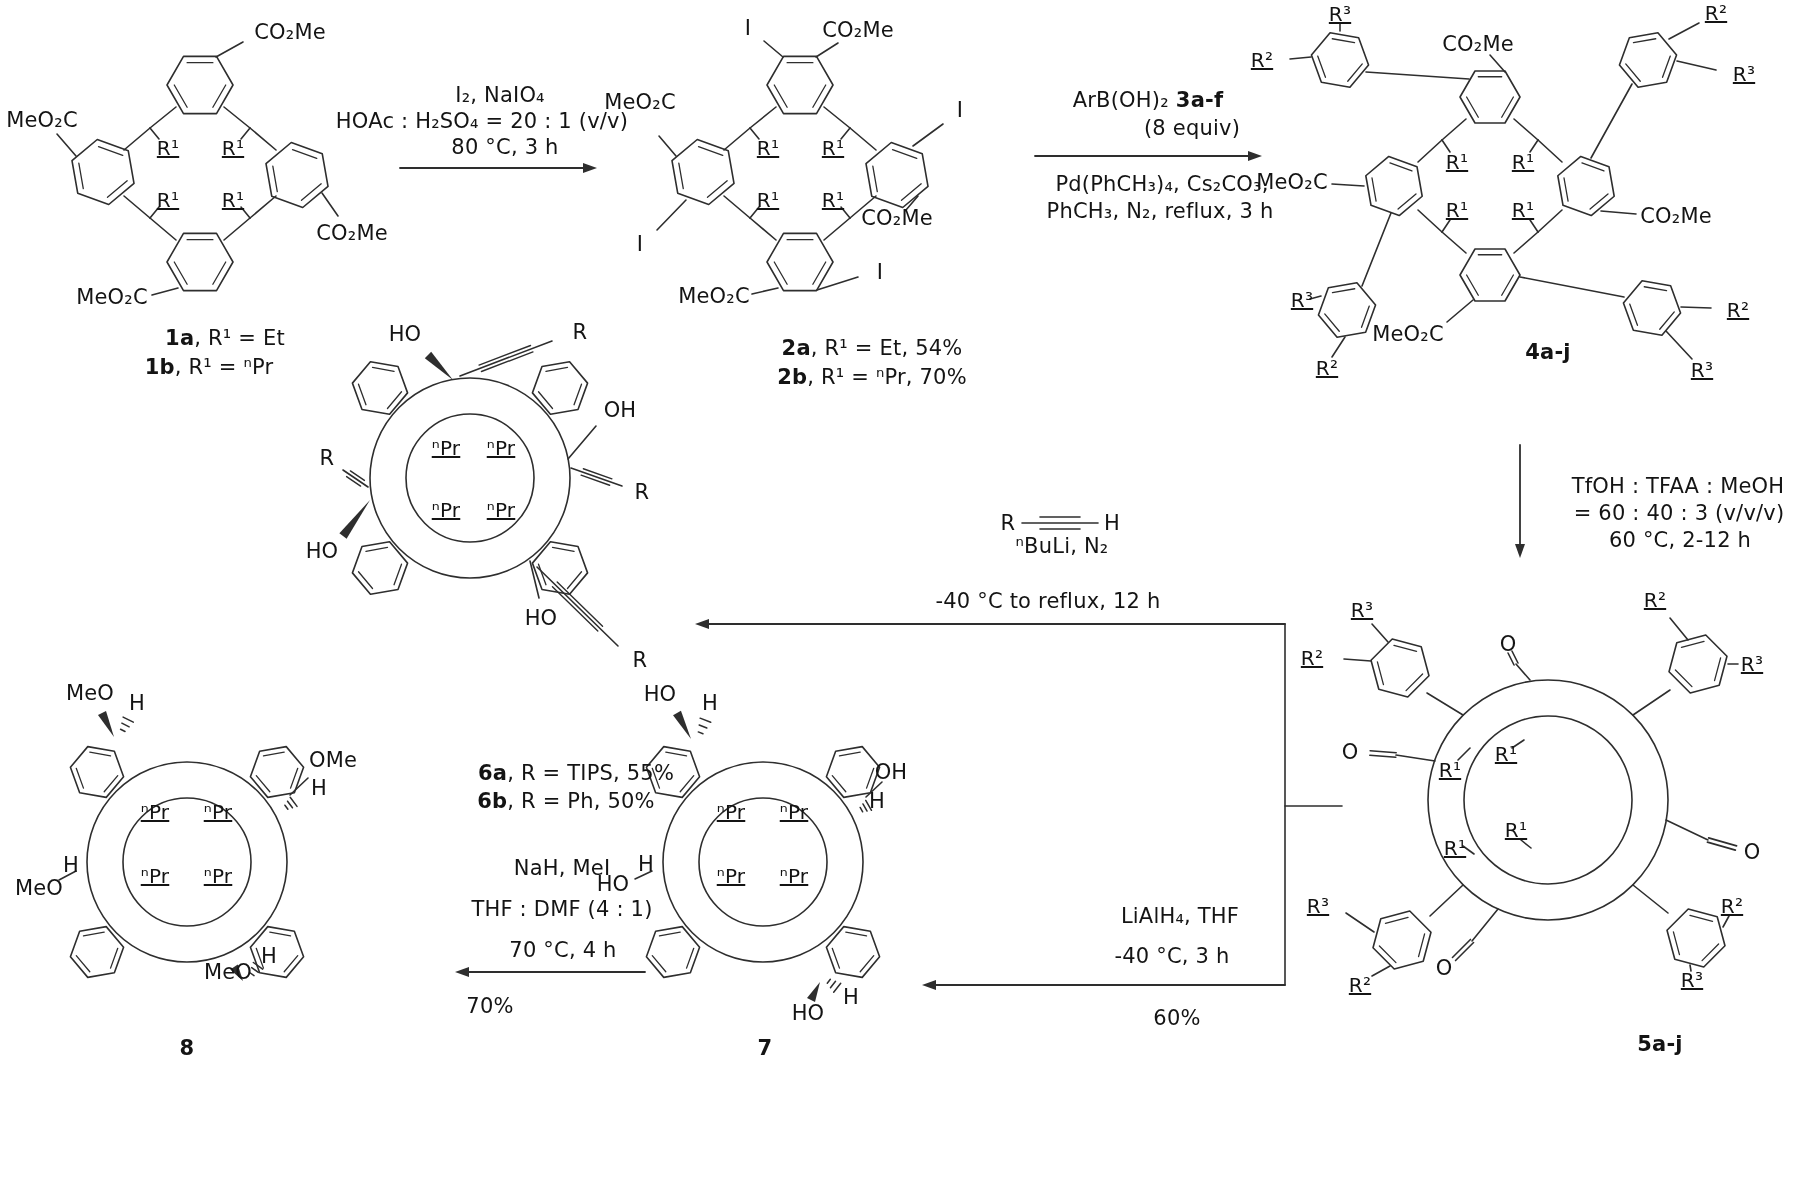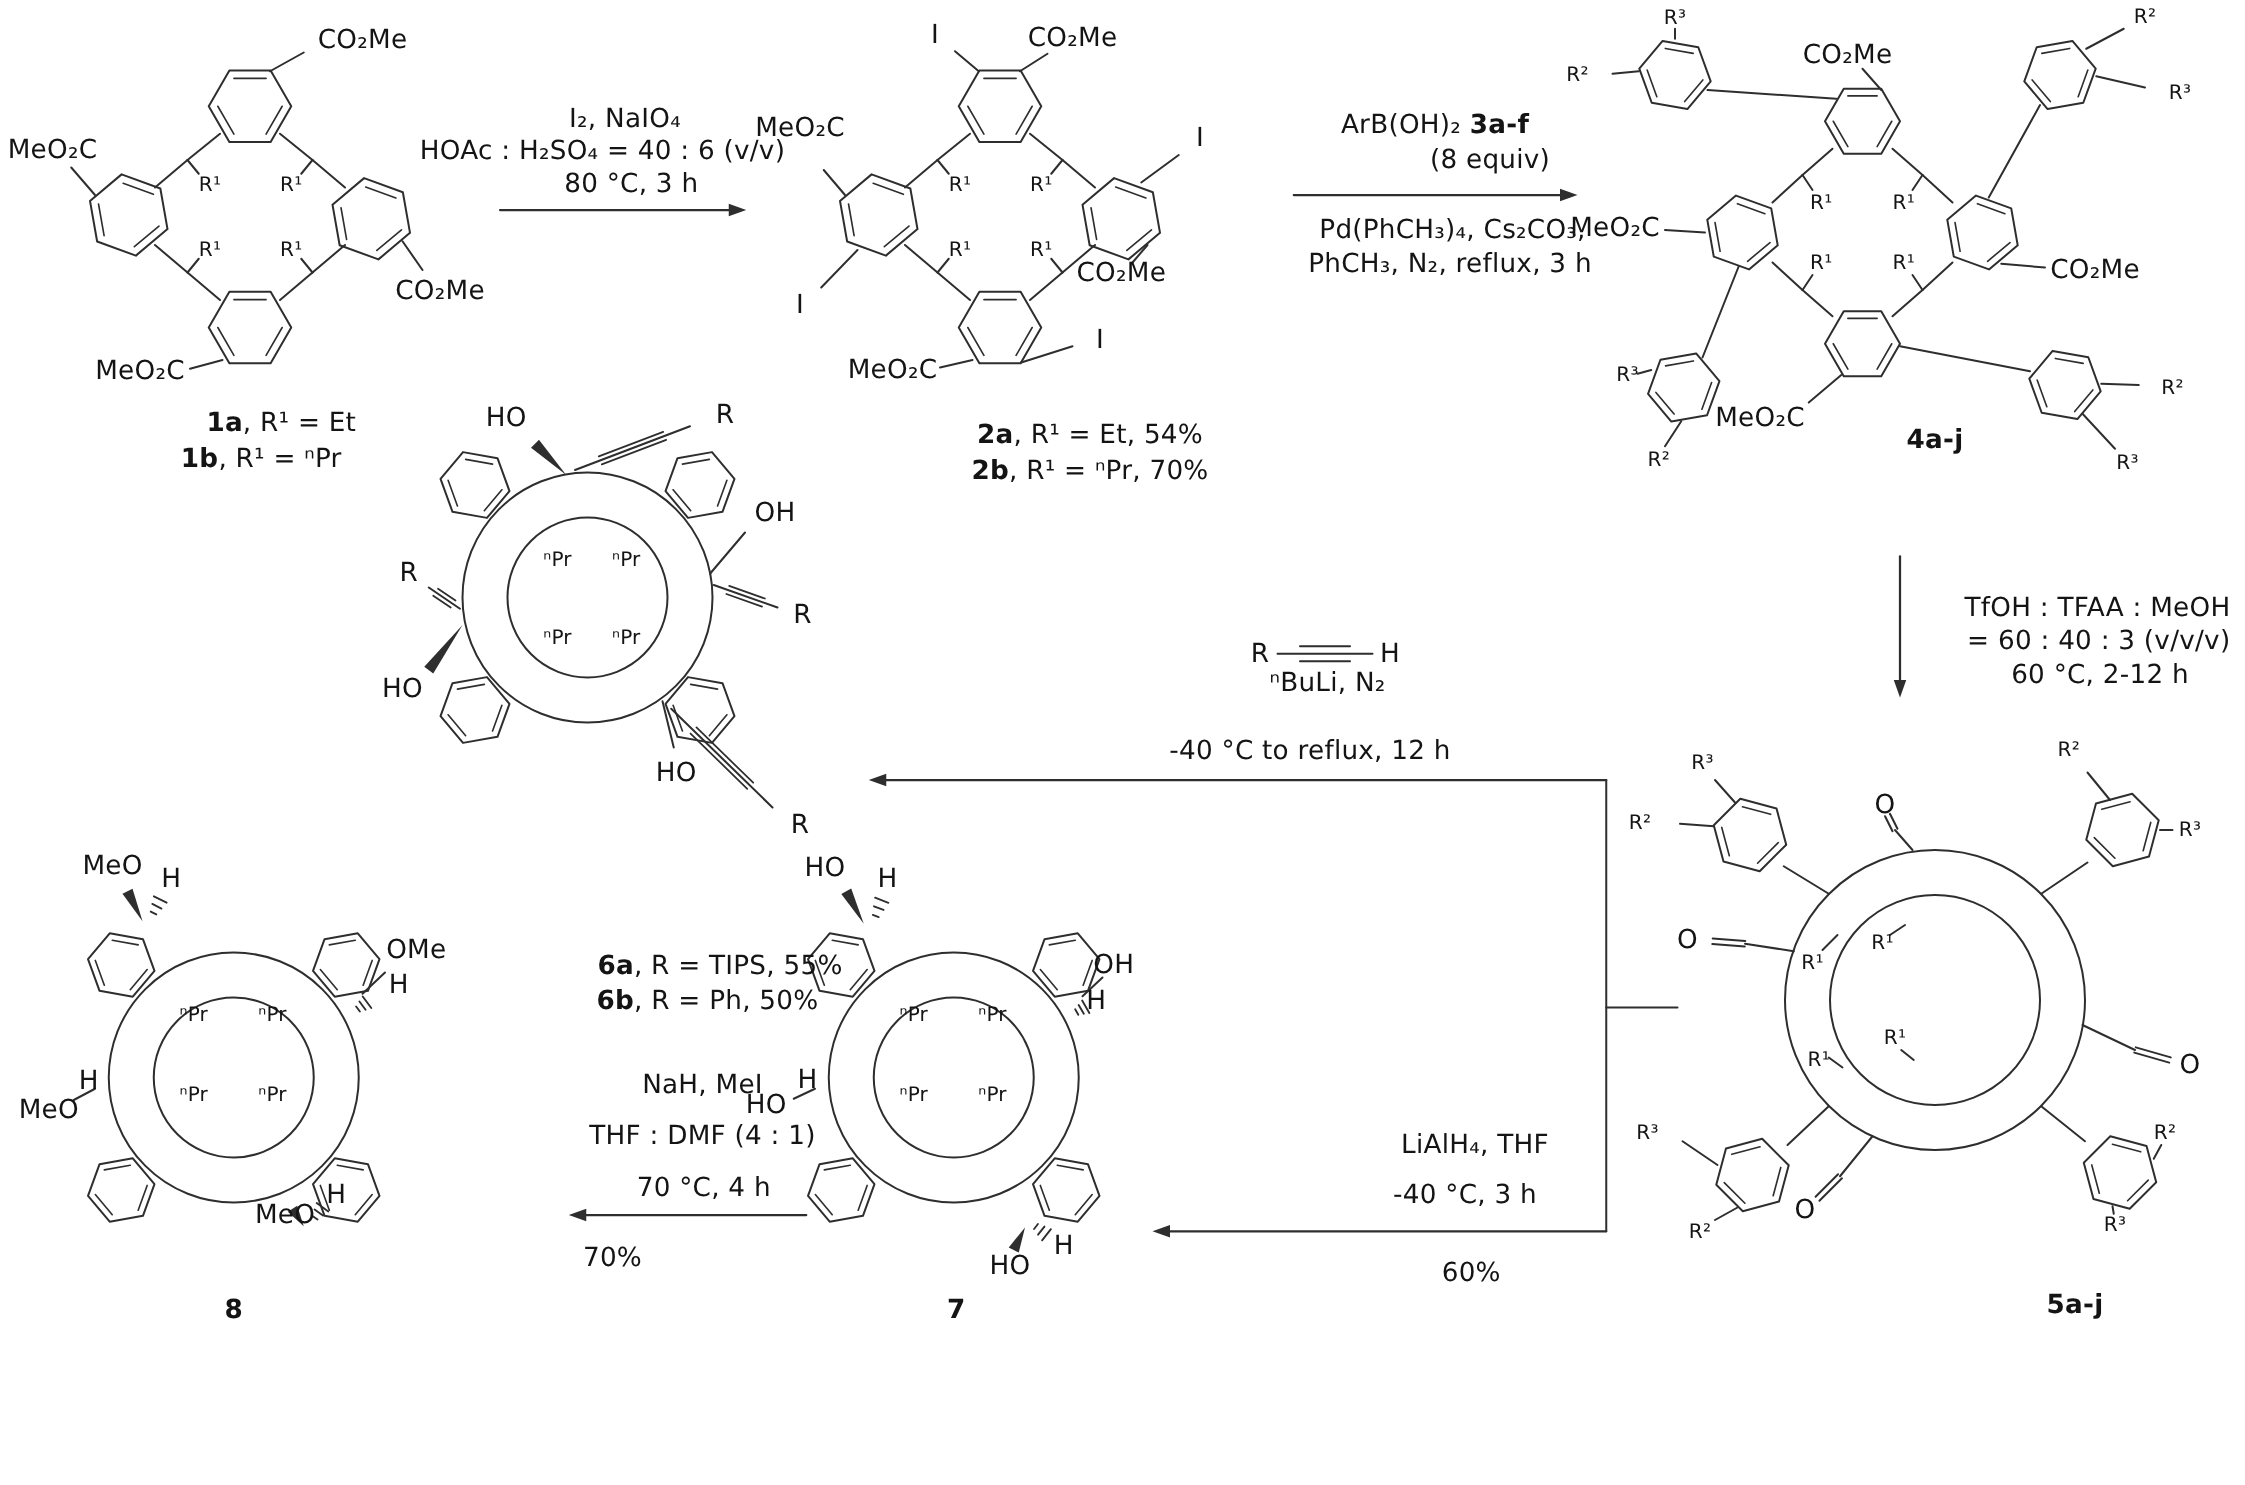--- a/index.html
+++ b/index.html
@@ -6,21 +6,21 @@
   #scheme{
     position:relative;width:1796px;height:1188px;background:#ffffff;overflow:hidden;
     font-family:"DejaVu Sans","Liberation Sans",sans-serif;color:#111;
   }
   #skel{position:absolute;left:0;top:0;width:1796px;height:1188px;}
   .lbl{
     position:absolute;transform:translate(-50%,-50%);
     font-size:21px;line-height:1;white-space:nowrap;color:#141414;
     letter-spacing:0.2px;
   }
-  .sm{font-size:16px;}
+  .sm{font-size:20px;text-decoration:underline;}
   .cap b{font-weight:700;}
   .bold{font-weight:700;}
   .row{display:flex;gap:7px;align-items:baseline;}
 </style>
 </head>
 <body>
 
 <div id="scheme">
 
   <svg id="skel" viewBox="0 0 1796 1188">
@@ -346,21 +346,21 @@
   <div class="lbl" style="left:352px;top:233px">CO₂Me</div>
   <div class="lbl" style="left:112px;top:297px">MeO₂C</div>
   <div class="lbl sm" style="left:168px;top:148px">R¹</div>
   <div class="lbl sm" style="left:233px;top:148px">R¹</div>
   <div class="lbl sm" style="left:168px;top:200px">R¹</div>
   <div class="lbl sm" style="left:233px;top:200px">R¹</div>
   <div class="lbl cap" style="left:225px;top:338px"><b>1a</b><span>, R¹ = Et</span></div>
   <div class="lbl cap" style="left:209px;top:367px"><b>1b</b><span>, R¹ = ⁿPr</span></div>
 
   <div class="lbl" style="left:500px;top:95px">I₂, NaIO₄</div>
-  <div class="lbl" style="left:482px;top:121px">HOAc : H₂SO₄ = 40 : 6 (v/v)</div>
+  <div class="lbl" style="left:482px;top:121px">HOAc : H₂SO₄ = 20 : 1 (v/v)</div>
   <div class="lbl" style="left:505px;top:147px">80 °C, 3 h</div>
 
   <div class="lbl" style="left:748px;top:28px">I</div>
   <div class="lbl" style="left:858px;top:30px">CO₂Me</div>
   <div class="lbl" style="left:640px;top:102px">MeO₂C</div>
   <div class="lbl" style="left:960px;top:110px">I</div>
   <div class="lbl" style="left:640px;top:244px">I</div>
   <div class="lbl" style="left:897px;top:218px">CO₂Me</div>
   <div class="lbl" style="left:880px;top:272px">I</div>
   <div class="lbl" style="left:714px;top:296px">MeO₂C</div>

